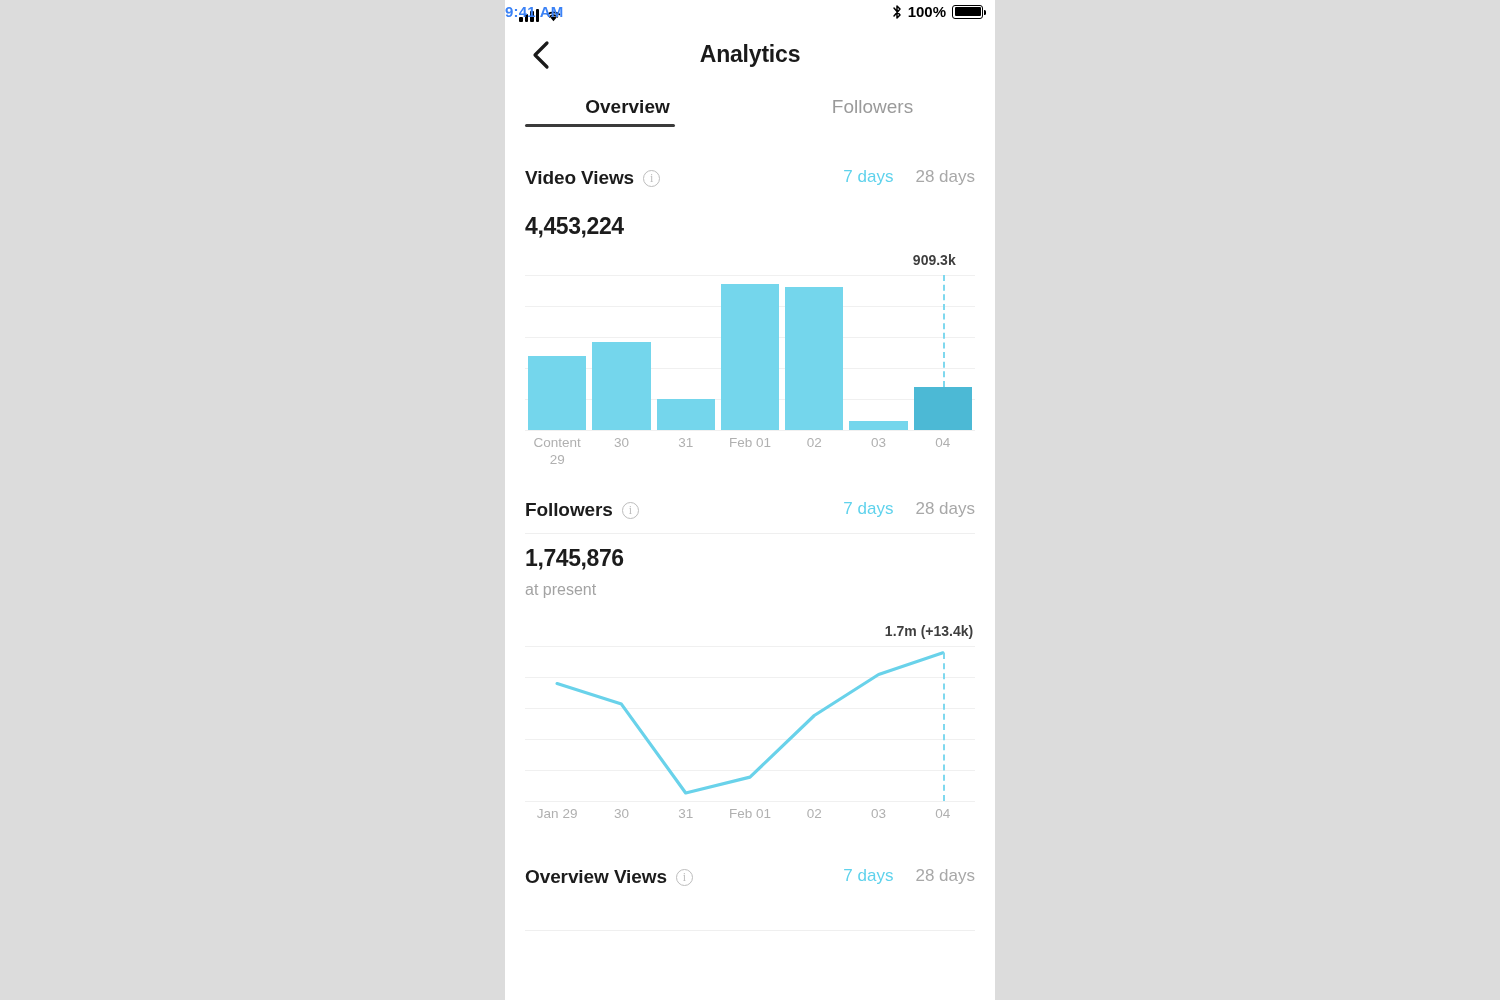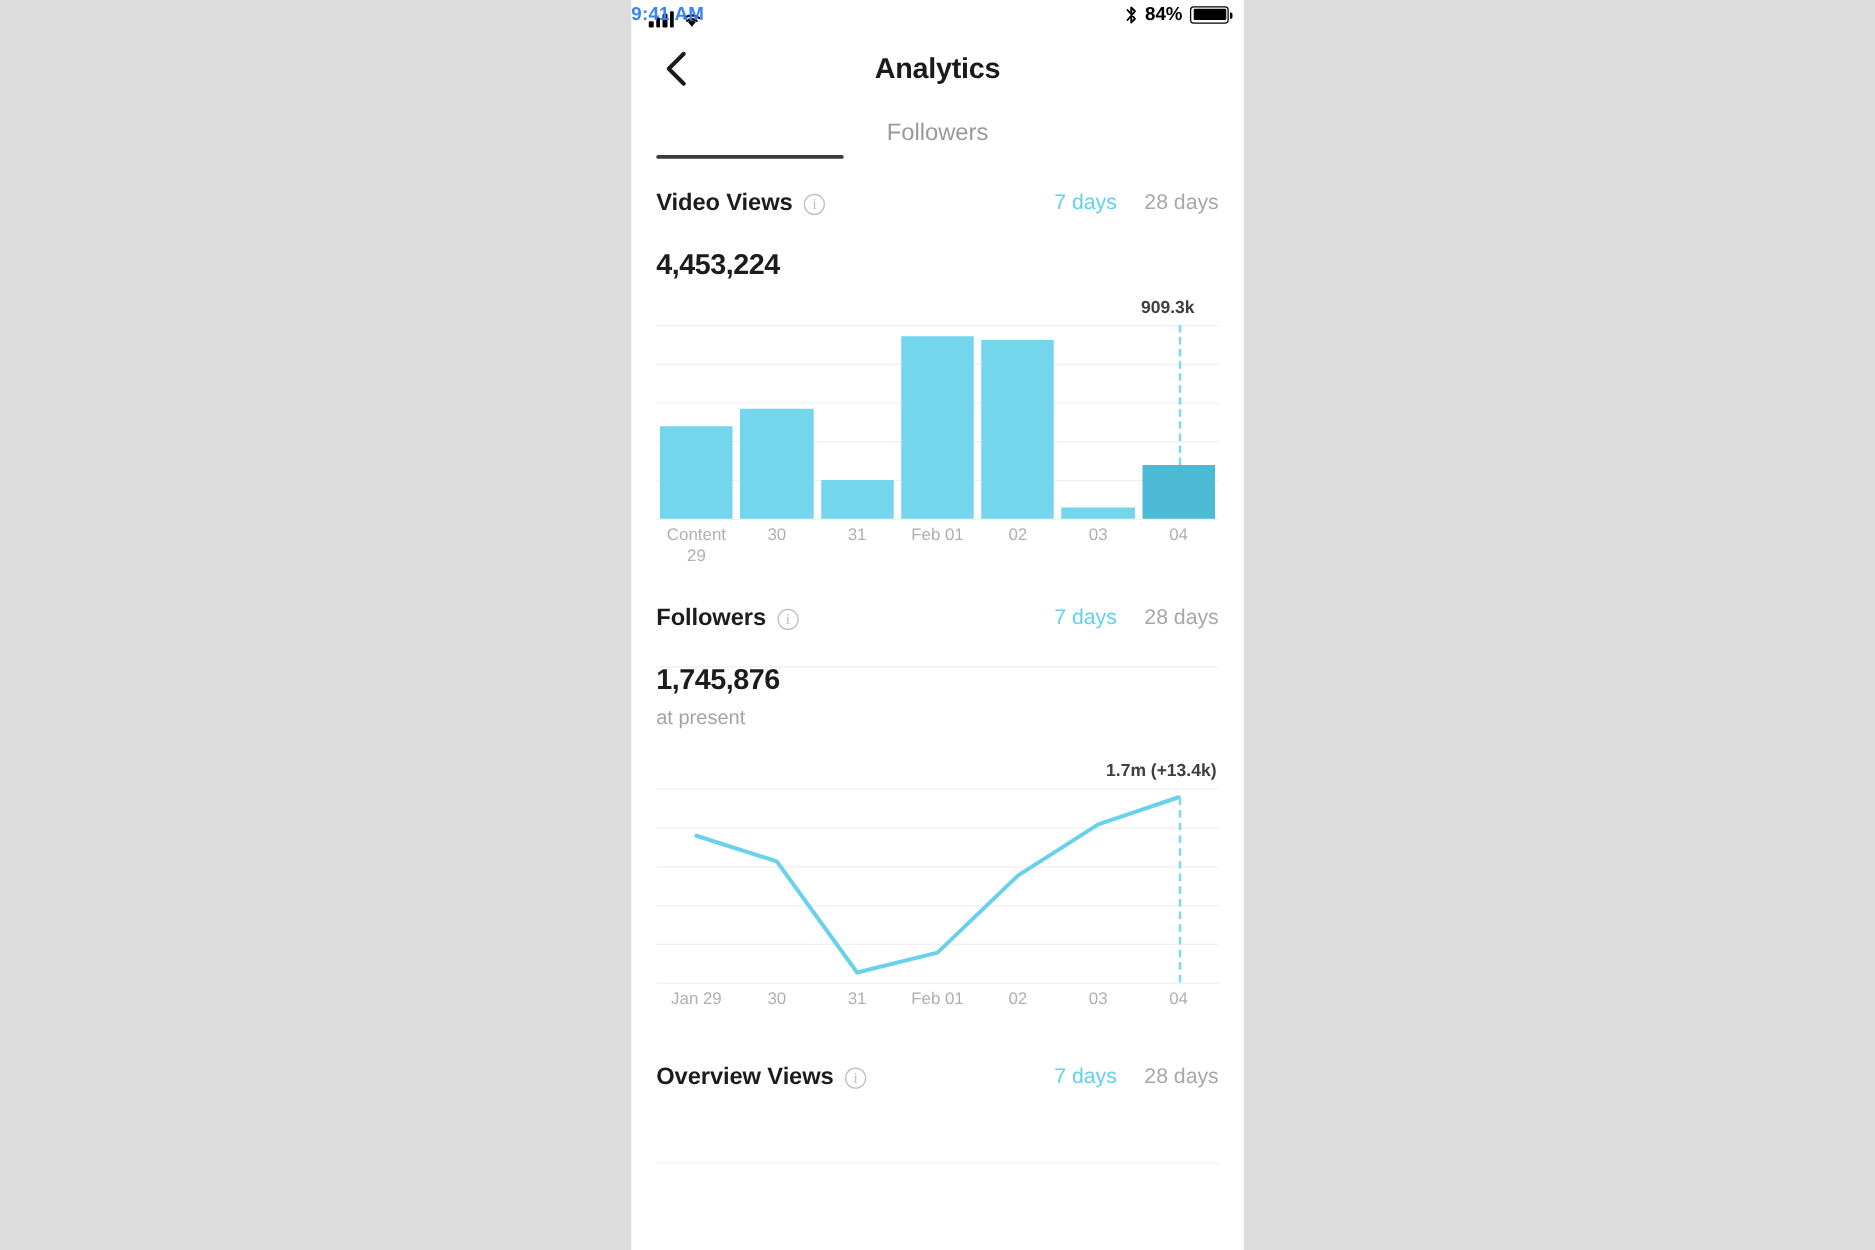--- a/index.html
+++ b/index.html
@@ -293,42 +293,43 @@
       </div>
 
       <div class="sb-time">9:41 AM</div>
 
       <div class="sb-right">
         <span>
           <svg width="10" height="16" viewBox="0 0 10 16">
             <path d="M2 4 L8 11 L5 14 L5 2 L8 5 L2 12" stroke="#000" stroke-width="1.5" fill="none" stroke-linejoin="round" stroke-linecap="round"></path>
           </svg>
         </span>
-        <span>84%</span>
+        <span>100%</span>
         <span class="battery">
             <span></span>
           </span>
       </div>
     </div>
 
     <div class="navbar">
       <div class="back-btn">
         <svg width="34" height="34" viewBox="0 0 34 34">
           <path d="M22 5 L10 17 L22 29" stroke="#1a1a1a" stroke-width="3.2" fill="none" stroke-linecap="round" stroke-linejoin="round"></path>
         </svg>
       </div>
       <div class="nav-title">Analytics</div>
     </div>
 
     <div class="tabs">
+      <div class="tab active">Overview</div>
       <div class="tab">Followers</div>
       <div class="tab-underline"></div>
     </div>
 
-    <div class="section" style="margin-top:12px;">
+    <div class="section" style="margin-top:27px;">
       <div class="sec-head">
         <span class="sec-title">Video Views</span>
         <span class="info-icon">i</span>
         <span class="range">
           <span class="sel">7 days</span>
           <span>28 days</span>
         </span>
       </div>
       <div class="big-number">4,453,224</div>
 

